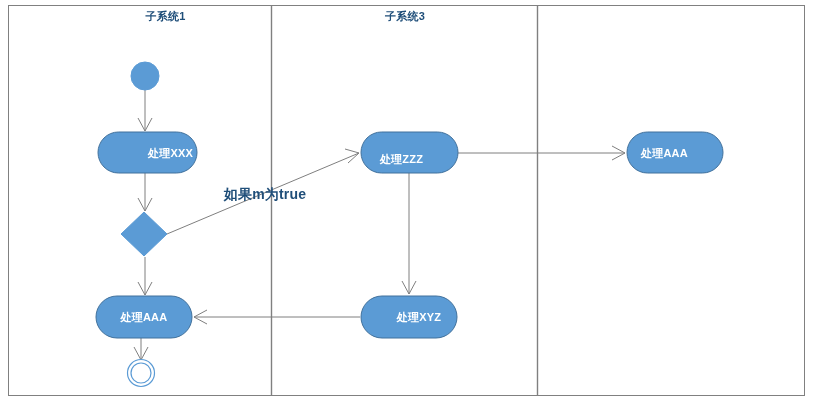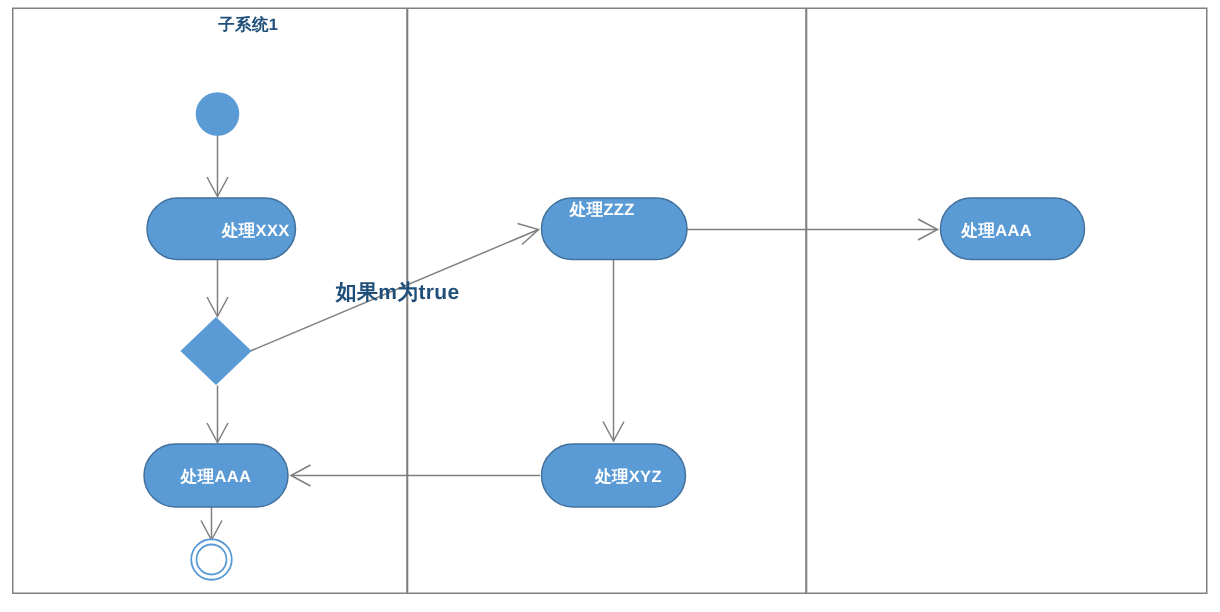--- a/index.html
+++ b/index.html
@@ -127,26 +127,27 @@
 
       <rect x="361" y="132" width="97" height="41" rx="20.5" ry="20.5" fill="#5B9BD5" stroke="#41719C" stroke-width="1"></rect>
 
       <rect x="361" y="296" width="96" height="42" rx="21" ry="21" fill="#5B9BD5" stroke="#41719C" stroke-width="1"></rect>
 
       <rect x="627" y="132" width="96" height="41" rx="20.5" ry="20.5" fill="#5B9BD5" stroke="#41719C" stroke-width="1"></rect>
     </g>
   </svg>
 
   <div class="lane-title" style="left:23px; top:9px; width:285px;">子系统1</div>
+  <div class="lane-title" style="left:272px; top:9px; width:266px;">子系统3</div>
 
   <div class="node-label" style="left:98px; top:146px; width:99px;padding-left:23px;">处理XXX</div>
 
   <div class="node-label" style="left:96px; top:310px; width:96px;">处理AAA</div>
 
-  <div class="node-label" style="left:361px; top:132px; width:81px;">处理ZZZ</div>
+  <div class="node-label" style="left:361px; top:152px; width:81px;">处理ZZZ</div>
 
   <div class="node-label" style="left:361px; top:310px; width:116px;text-align:center;">处理XYZ</div>
 
   <div class="node-label" style="left:627px; top:146px; width:75px;">处理AAA</div>
 
   <div class="edge-label" style="left:205px; top:186px; width:120px;">如果m为true</div>
 
 
 </div>
 

